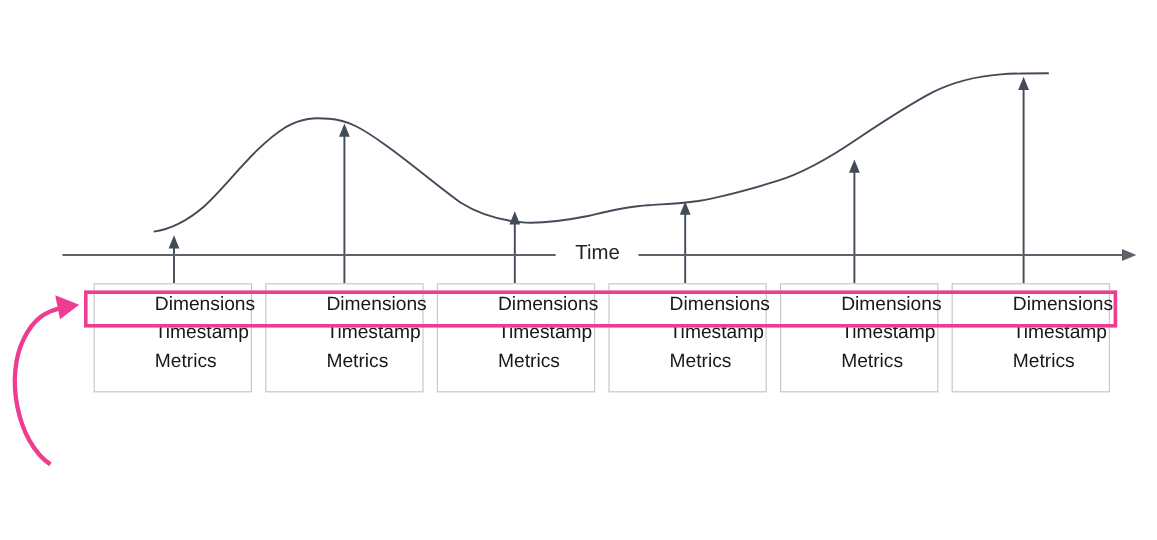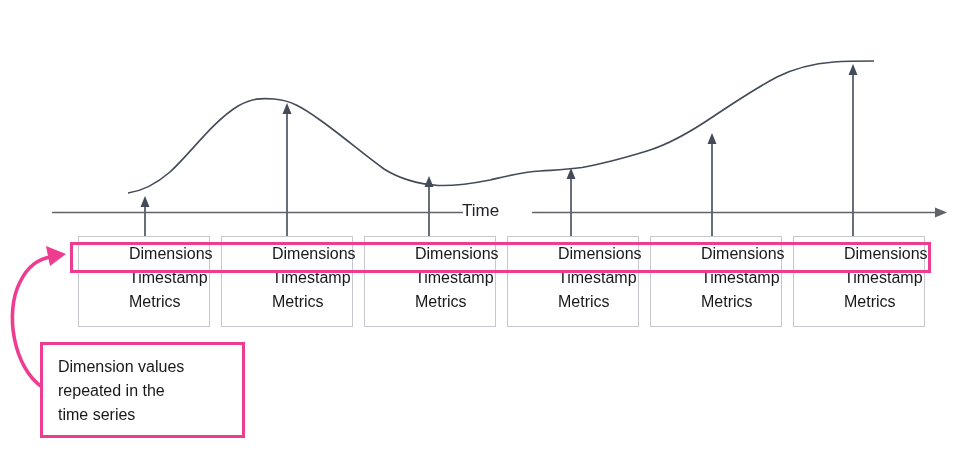--- a/index.html
+++ b/index.html
@@ -23,21 +23,21 @@
   .curve{fill:none;stroke:var(--curve-line);stroke-width:1.6px;}
   .stem{stroke:var(--curve-line);stroke-width:1.6px;}
   .head{fill:var(--curve-line);stroke:none;}
   .axis{stroke:var(--axis-line);stroke-width:1.5px;}
   .axis-head{fill:var(--axis-line);stroke:none;}
   .pink-arrow-path{fill:none;stroke:var(--accent-pink);stroke-width:3.6px;}
   .pink-arrow-head{fill:var(--accent-pink);stroke:none;}
 
   .time-label{
     position:absolute;left:462px;top:200px;width:72px;height:22px;
-    z-index:2;text-align:left;
+    z-index:2;text-align:center;
     font-size:17px;color:#212329;line-height:22px;
   }
   .record-box{
     position:absolute;top:236px;width:132px;height:91px;
     background:#ffffff;border:1px solid var(--box-border);
     z-index:2;
     padding:5px 0 0 10px;
     font-size:16px;line-height:24px;color:var(--text-dark);
   }
   .record-box div{white-space:nowrap;margin-left:40px;}
@@ -147,19 +147,14 @@
     <div>Metrics</div>
   </div>
   <div class="record-box box-6">
     <div>Dimensions</div>
     <div>Timestamp</div>
     <div>Metrics</div>
   </div>
 
   <div class="highlight-band"></div>
 
-  <div class="callout">
-    <span>Dimension values</span>
-    <span>repeated in the</span>
-    <span>time series</span>
-  </div>
 
 </div>
 
 </body></html>

